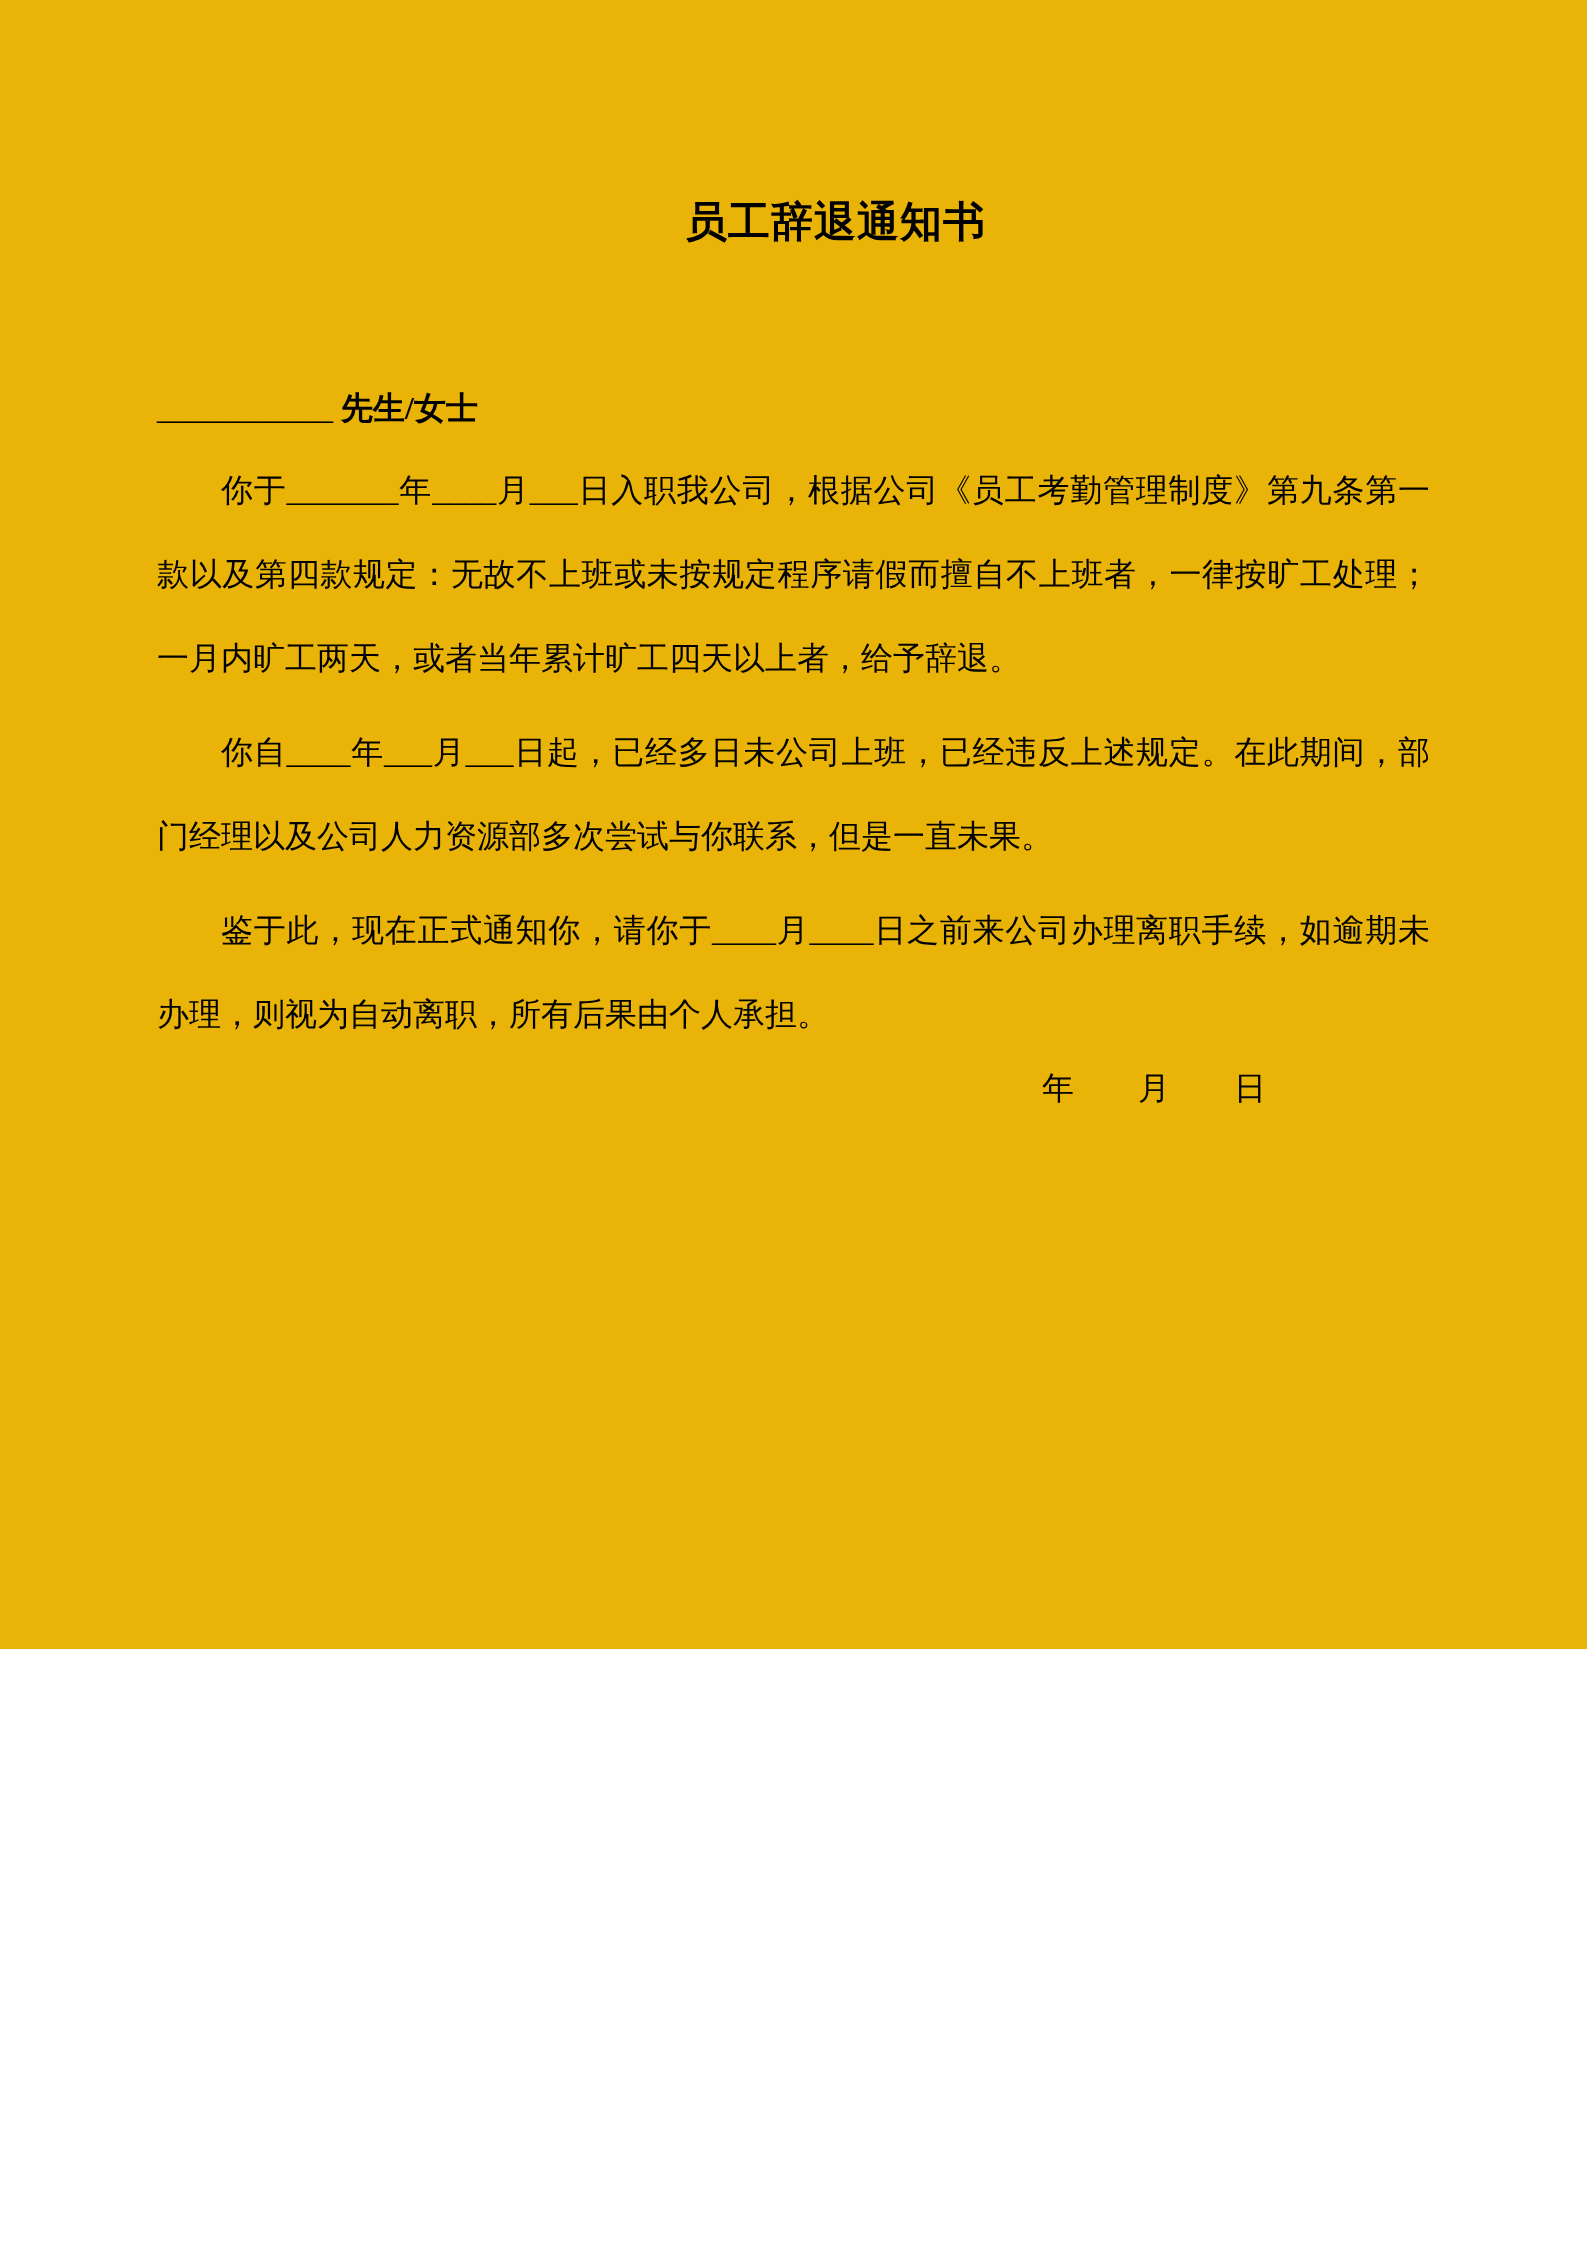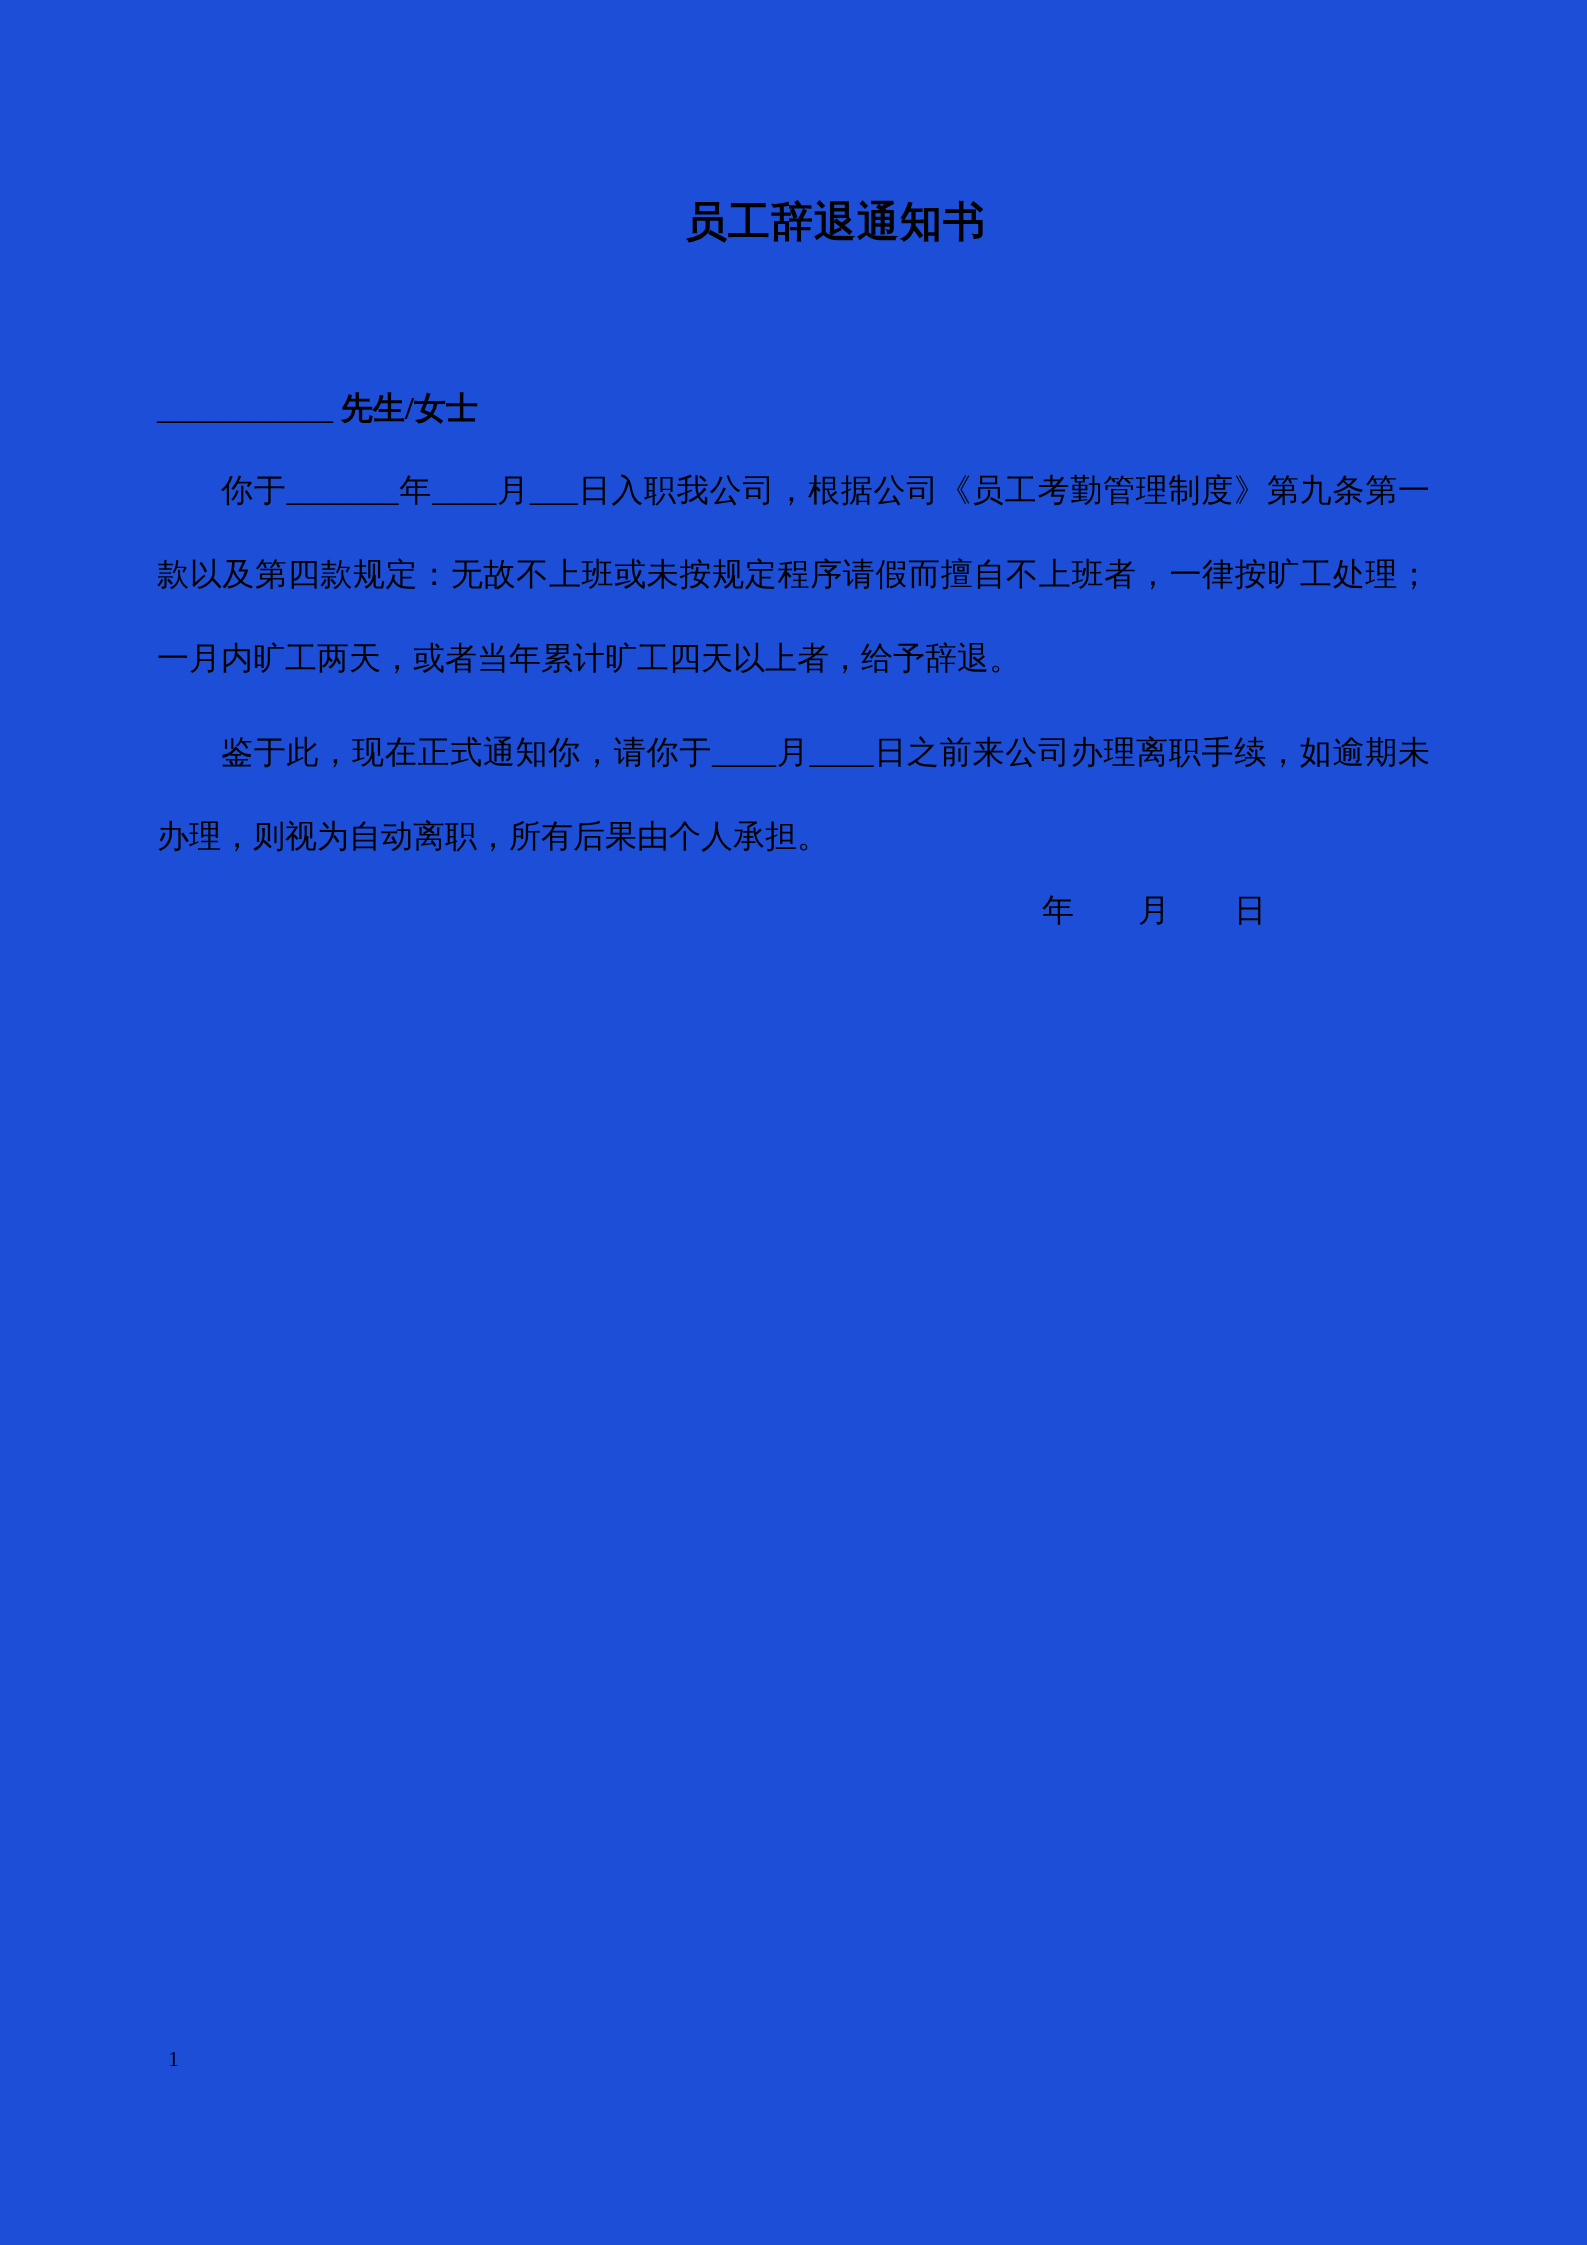--- a/index.html
+++ b/index.html
@@ -3,22 +3,22 @@
 <meta charset="utf-8">
 <style>
   html, body {
     margin: 0;
     padding: 0;
     background: #ffffff;
   }
   .page {
     position: relative;
     width: 1587px;
-    height: 2245px;
-    background: #1d4ed8;
+    height: 1649px;
+    background: #eab308;
     color: #000000;
     font-family: "Liberation Serif", "DejaVu Serif", serif;
     overflow: hidden;
   }
   .doc-title {
     margin: 0;
     padding-top: 196px;
     font-size: 42px;
     line-height: 52px;
     font-weight: bold;
@@ -78,20 +78,21 @@
   <h1 class="doc-title">员工辞退通知书</h1>
 
   <div class="content">
 
     <div class="salutation">
       <span class="blank">___________ </span><span class="name">先生/女士</span>
     </div>
 
     <p class="body-para first">你于_______年____月___日入职我公司，根据公司《员工考勤管理制度》第九条第一款以及第四款规定：无故不上班或未按规定程序请假而擅自不上班者，一律按旷工处理；一月内旷工两天，或者当年累计旷工四天以上者，给予辞退。</p>
 
+    <p class="body-para">你自____年___月___日起，已经多日未公司上班，已经违反上述规定。在此期间，部门经理以及公司人力资源部多次尝试与你联系，但是一直未果。</p>
 
     <p class="body-para">鉴于此，现在正式通知你，请你于____月____日之前来公司办理离职手续，如逾期未办理，则视为自动离职，所有后果由个人承担。</p>
 
 
     <div class="sig-date">年　　月　　日</div>
 
   </div>
 
   <div class="page-number">1</div>
 

